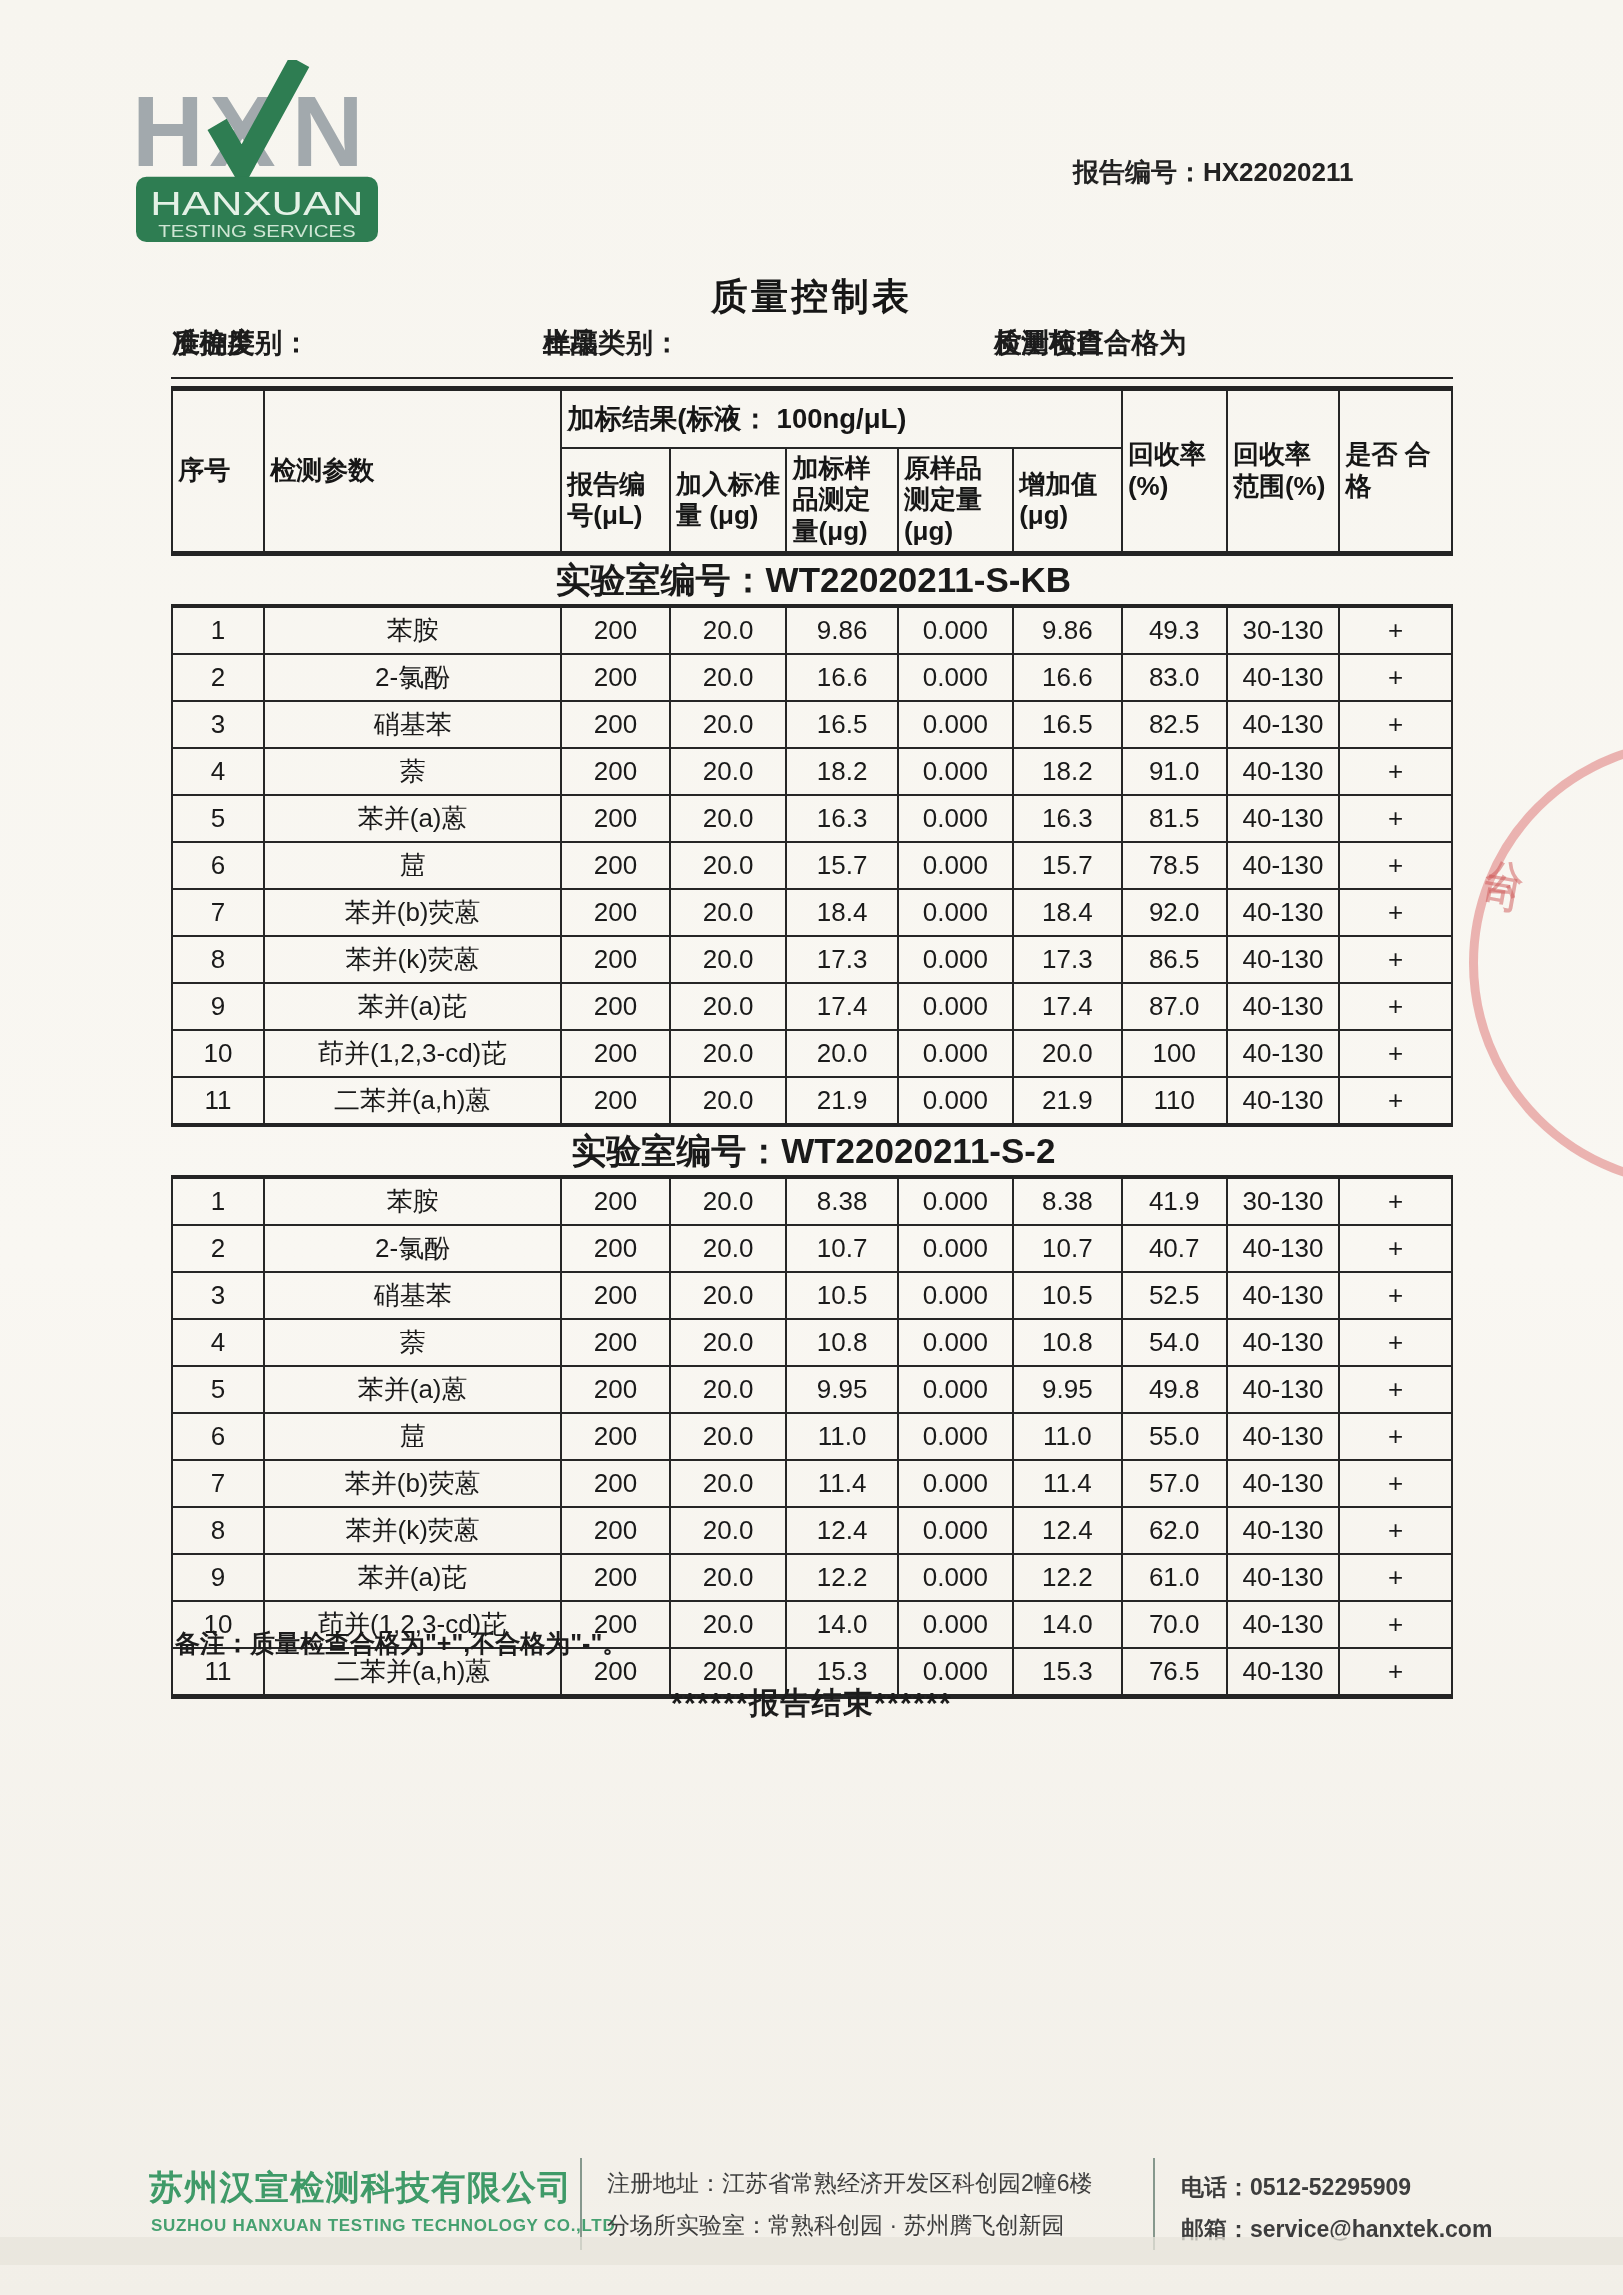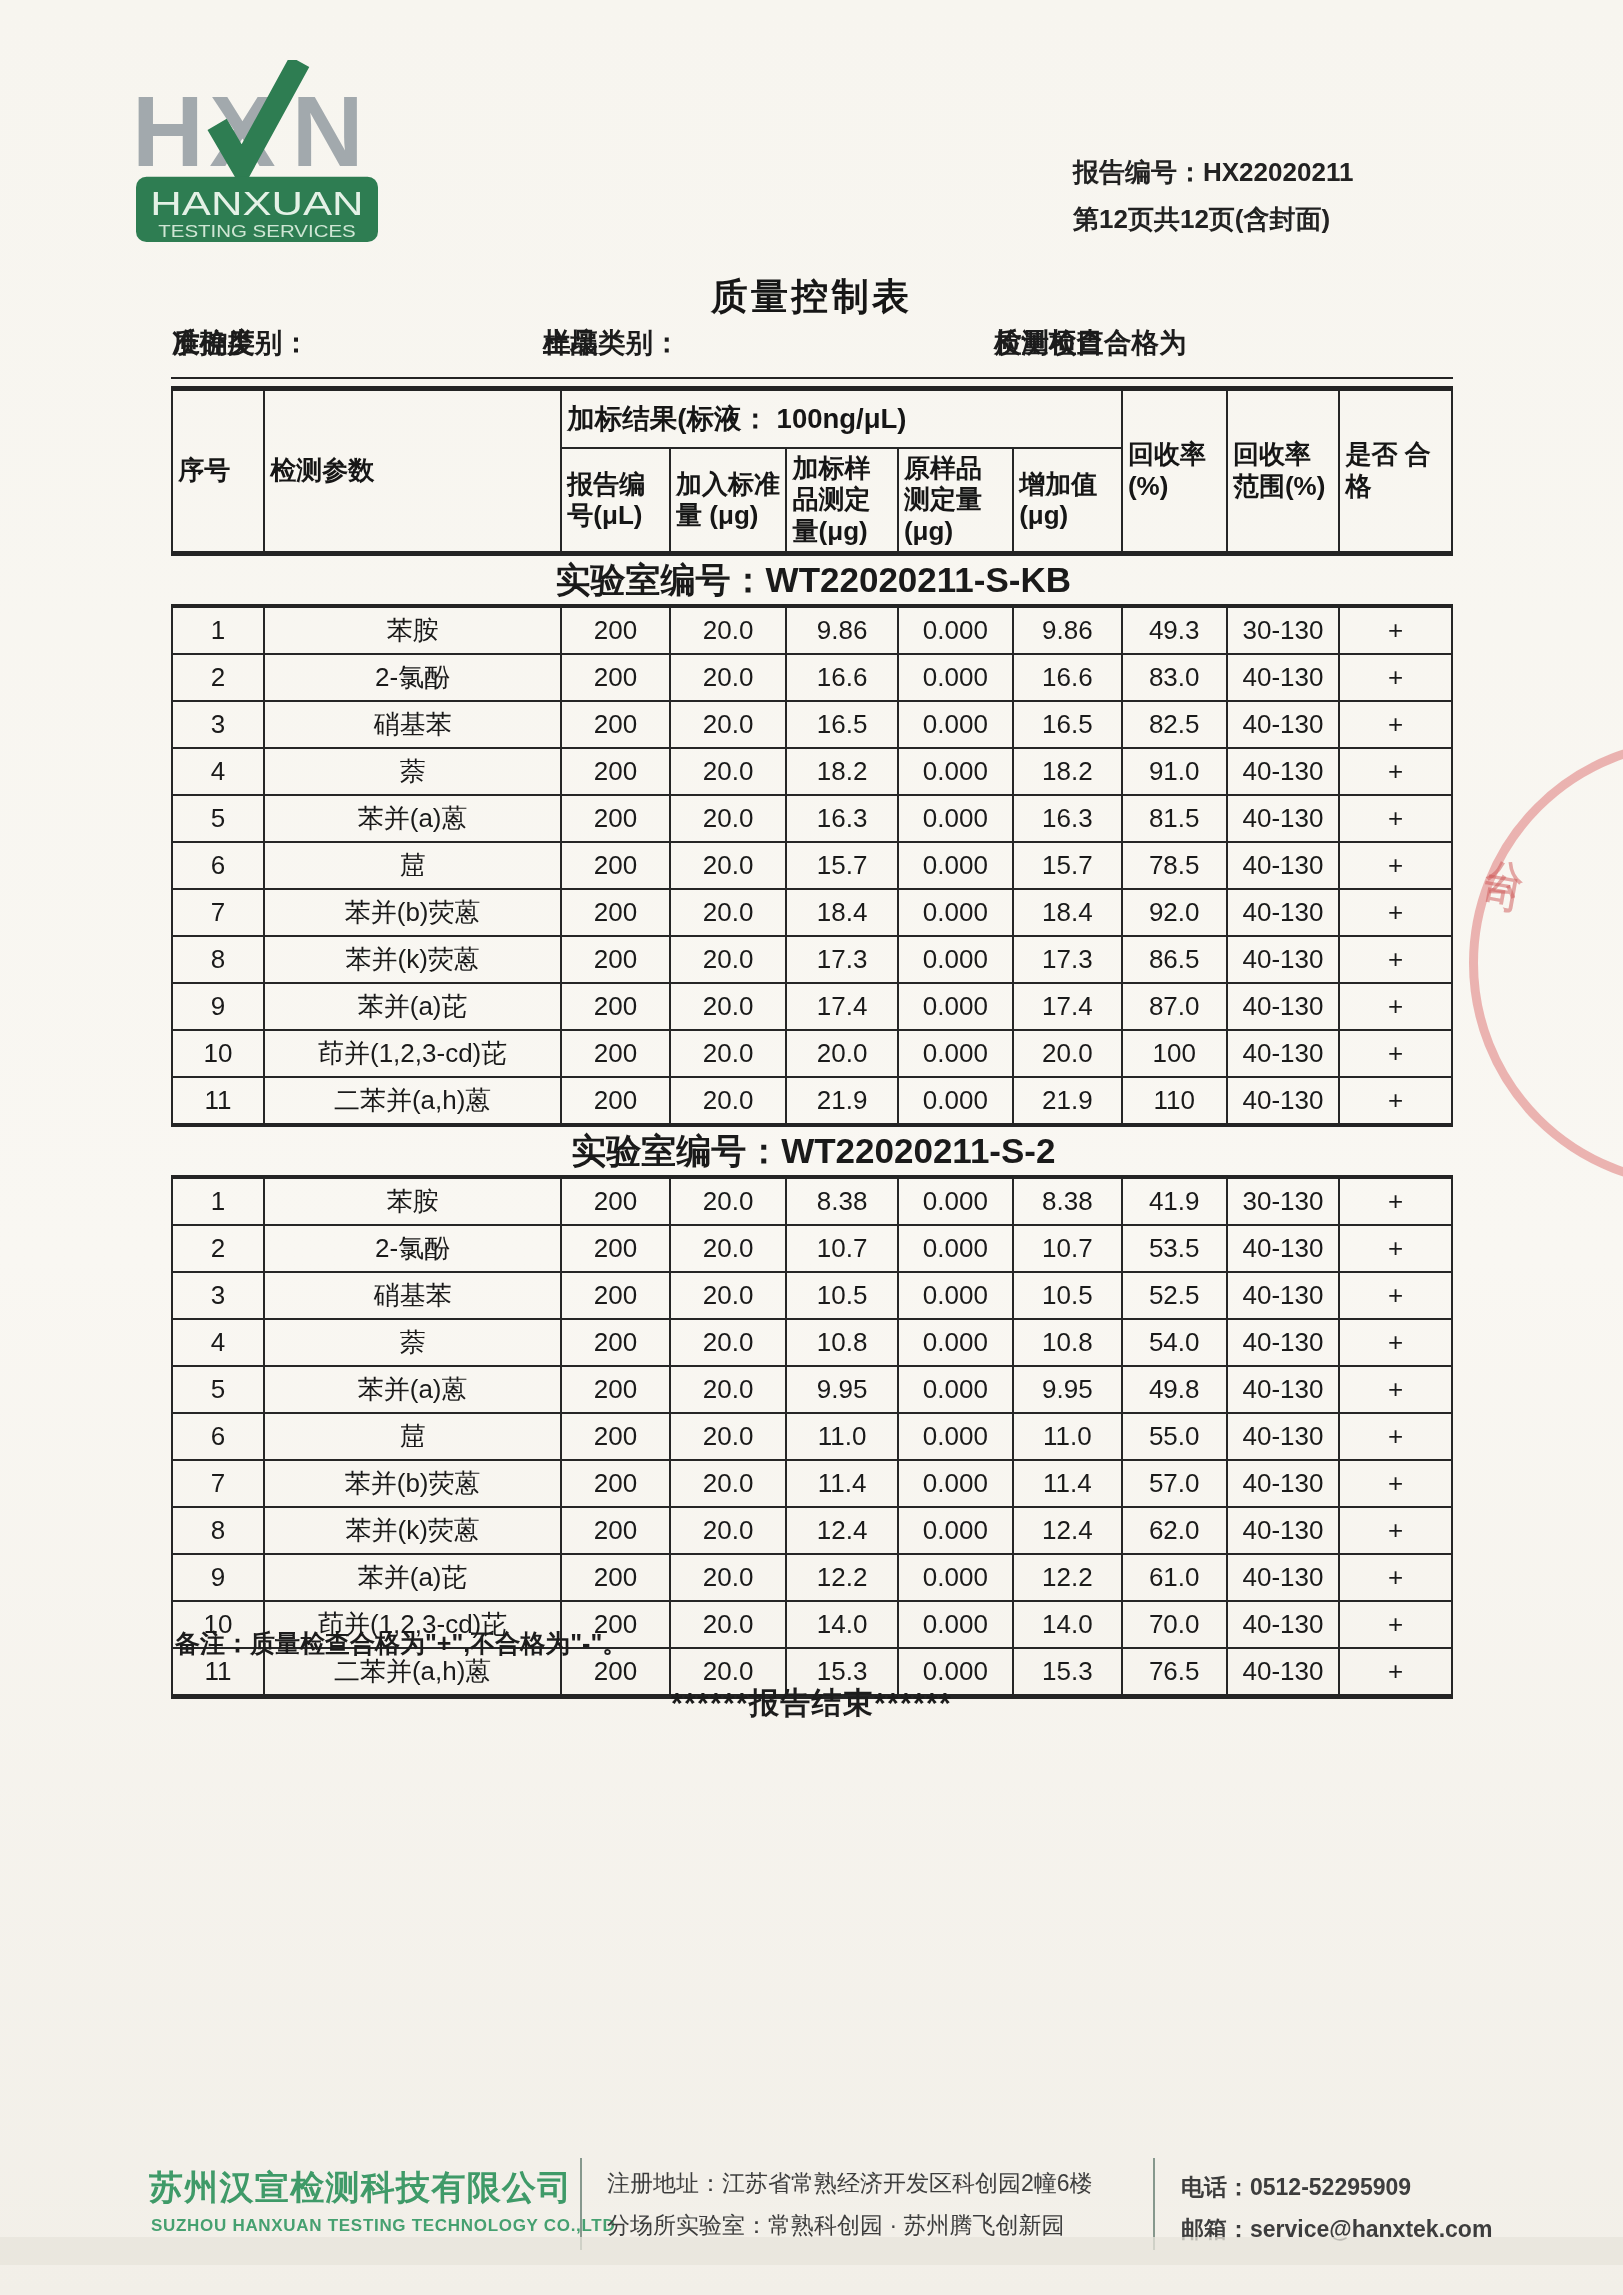--- a/index.html
+++ b/index.html
@@ -85,21 +85,20 @@
       <text x="238" y="162" font-family="Liberation Sans, sans-serif" font-size="152" font-weight="bold" fill="#a2a9ad">N</text>
       <polyline points="124,98 162,163 250,2" fill="none" stroke="#2e7d52" stroke-width="34"></polyline>
       <rect x="0" y="178" width="370" height="100" rx="16" fill="#2e7d52"></rect>
       <text x="22" y="236" textLength="326" lengthAdjust="spacingAndGlyphs" font-family="Liberation Sans, sans-serif" font-size="50" fill="#e4f1e6">HANXUAN</text>
       <text x="34" y="270" textLength="302" lengthAdjust="spacingAndGlyphs" font-family="Liberation Sans, sans-serif" font-size="24" fill="#cfe6d4">TESTING SERVICES</text>
     </svg>
   </div>
 
   <div class="report-info">
     <div>报告编号：HX22020211</div>
-    <div>第12页共12页(含封面)</div>
   </div>
 
   <div class="title">质量控制表</div>
 
   <div class="meta-row">
     <span class="meta-qc">
         <span>质控类别：</span>
         <span>准确度</span>
       </span>
     <span class="meta-sample">
@@ -294,21 +293,21 @@
           <td>+</td>
         </tr>
         <tr>
           <td>2</td>
           <td>2-氯酚</td>
           <td>200</td>
           <td>20.0</td>
           <td>10.7</td>
           <td>0.000</td>
           <td>10.7</td>
-          <td>53.5</td>
+          <td>40.7</td>
           <td>40-130</td>
           <td>+</td>
         </tr>
         <tr>
           <td>3</td>
           <td>硝基苯</td>
           <td>200</td>
           <td>20.0</td>
           <td>10.5</td>
           <td>0.000</td>

